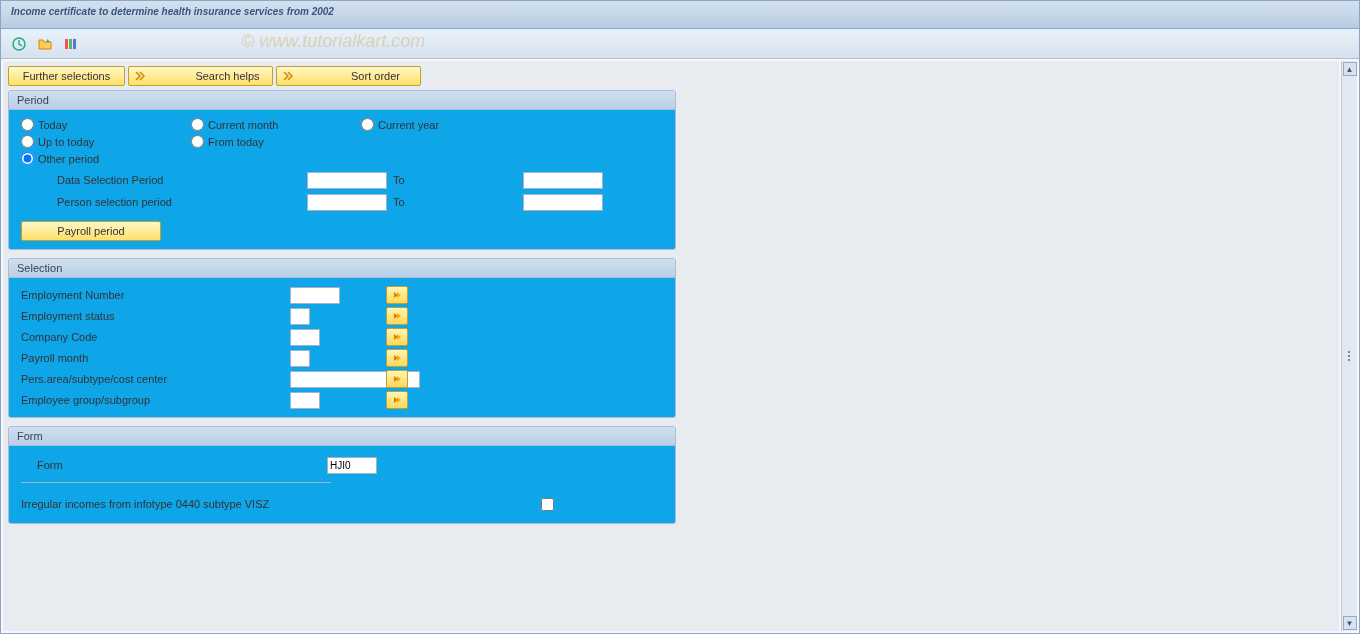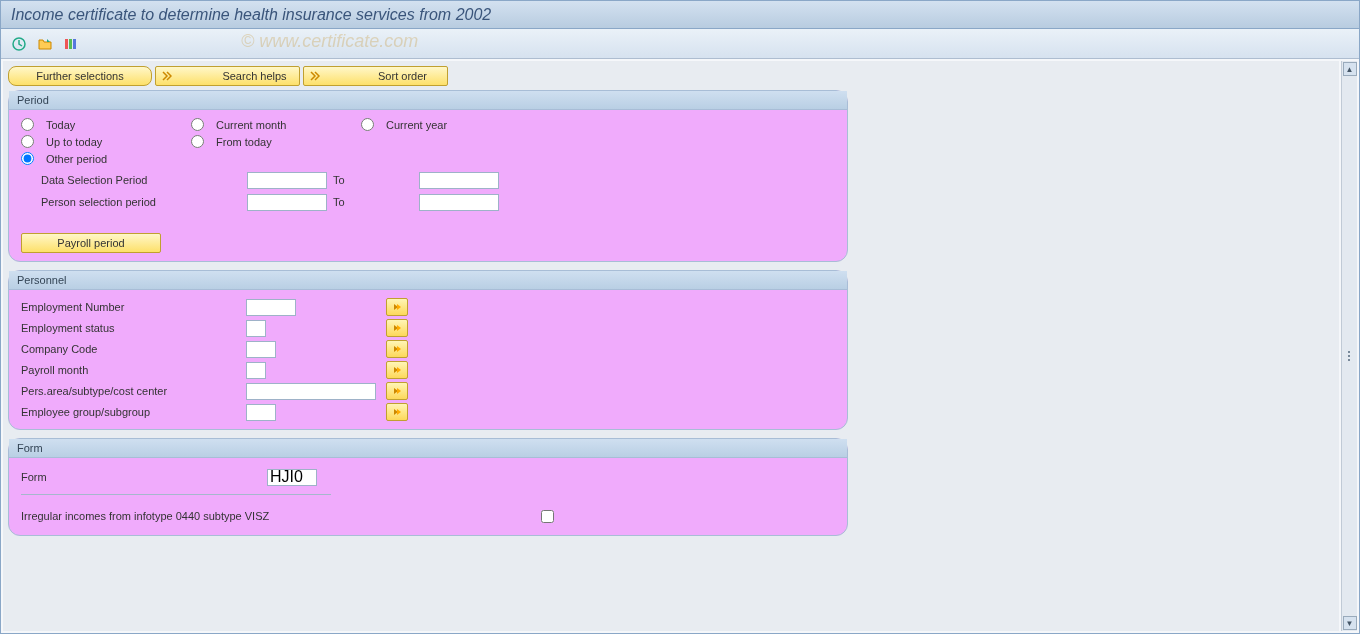--- a/index.html
+++ b/index.html
@@ -16,22 +16,22 @@
       background: #f5f7fa;
       position: relative;
       overflow: hidden;
     }
     .titlebar {
       height: 28px;
       background: linear-gradient(to bottom, #d3e1f0, #b8cce0);
       border-bottom: 1px solid #8aa7c7;
       padding: 5px 10px;
       font-style: italic;
-      font-weight: normal;
-      font-size: 16px;
+      font-weight: bold;
+      font-size: 10px;
       color: #3a557b;
     }
     .watermark {
       position: absolute;
       top: 30px;
       left: 240px;
       color: rgba(200,150,50,0.3);
       font-size: 18px;
       font-style: italic;
       z-index: 100;
@@ -103,63 +103,65 @@
       background: linear-gradient(to bottom, #fff7c8, #fde06a);
       border: 1px solid #c0a030;
       border-radius: 2px;
       padding: 0 10px;
       font-size: 11px;
       display: flex;
       align-items: center;
       gap: 6px;
       cursor: pointer;
     }
-    .action-btn.wide { width: 144px; justify-content: center; border-radius: 8px; }
+    .action-btn.wide { width: 117px; justify-content: center; }
     .action-btn.wider { width: 145px; justify-content: flex-start; padding-left:6px;gap:48px;}
     .group-box {
-      width: 840px;
+      width: 668px;
       margin-bottom: 8px;
       border: 1px solid #a8bdd6;
-      border-radius: 12px;
-      background: #f0abfc;
+      border-radius: 3px;
+      background: #0ea5e9;
     }
     .group-header {
       background: linear-gradient(to bottom, #cfdff0, #b9cfe4);
       border-bottom: 1px solid #a8bdd6;
       padding: 3px 8px;
       font-size: 11px;
       color: #345;
     }
     .group-body {
       padding: 8px 12px;
     }
     .radio-grid {
       display: grid;
       grid-template-columns: 170px 170px 170px;
       row-gap: 4px;
     }
-    .radio-item { display: flex; align-items: center; gap: 12px; }
+    .radio-item { display: flex; align-items: center; gap: 4px; }
     .radio-item input[type="radio"]{ margin:0;}
     .field-row {
       display: flex;
       align-items: center;
       height: 22px;
       gap: 6px;
     }
     .field-label {
       width: 220px;
       padding-left: 20px;
+      margin-left: 16px;
     }
     .field-label.noindent { padding-left: 0; width: 240px;}
     .field-input {
       border: 1px solid #9eb2c8;
       background: #fff;
       height: 17px;
       padding: 0 2px;
-      font-size: 16px;
+      font-size: 10px;
+      margin-left: 44px;
     }
     .w80 { width: 80px; }
     .w30 { width: 30px; }
     .w20 { width: 20px; }
     .w50 { width: 50px; }
     .w120 { width: 130px; }
     .to-label { width: 80px; text-align: left; }
     .selection-grid {
       display: grid;
       grid-template-columns: 225px 140px 30px;
@@ -178,21 +180,21 @@
     .hr-line { border:none; border-top:1px solid #a5b8cc; margin:6px 0 10px 0; width:310px;}
   </style>
 </head>
 <body>
 
 <div class="window">
   <div class="titlebar">
     <span>Income certificate to determine health insurance services from 2002</span>
   </div>
 
-  <div class="watermark">© www.certificate.com</div>
+  <div class="watermark">© www.tutorialkart.com</div>
 
   <div class="toolbar">
     <div class="toolbar-icon-btn">
       <svg width="16" height="16" viewBox="0 0 16 16">
           <circle cx="8" cy="8" r="6" fill="none" stroke="#2a8" stroke-width="1.5"></circle>
           <path d="M8 4 L8 8 L11 10" stroke="#2a8" stroke-width="1.5" fill="none"></path>
         </svg>
     </div>
     <div class="toolbar-icon-btn">
       <svg width="16" height="16" viewBox="0 0 16 16">
@@ -264,30 +266,30 @@
           <input class="field-input w80" value="" style="">
           <span class="to-label">To</span>
           <input class="field-input w80" value="" style="">
         </div>
         <div class="field-row">
           <span class="field-label">Person selection period</span>
           <input class="field-input w80" value="" style="">
           <span class="to-label">To</span>
           <input class="field-input w80" value="" style="">
         </div>
-        <div style="margin-top:20px;">
+        <div style="margin-top:8px;">
           <div class="action-btn" style="width:140px; justify-content:center;">
             <span>Payroll period</span>
           </div>
         </div>
       </div>
     </div>
 
     <div class="group-box">
-      <div class="group-header">Personnel</div>
+      <div class="group-header">Selection</div>
       <div class="group-body">
         <div class="selection-grid" id="selection-grid">
 
         <span>Employment Number</span>
             <div><input class="field-input w50" style=""></div>
             <div class="sel-more">
               <svg width="10" height="10" viewBox="0 0 10 10">
                 <path d="M2 2 L6 5 L2 8 Z" fill="#c80"></path>
                 <path d="M5 2 L9 5 L5 8 Z" fill="#fa0"></path>
               </svg>

